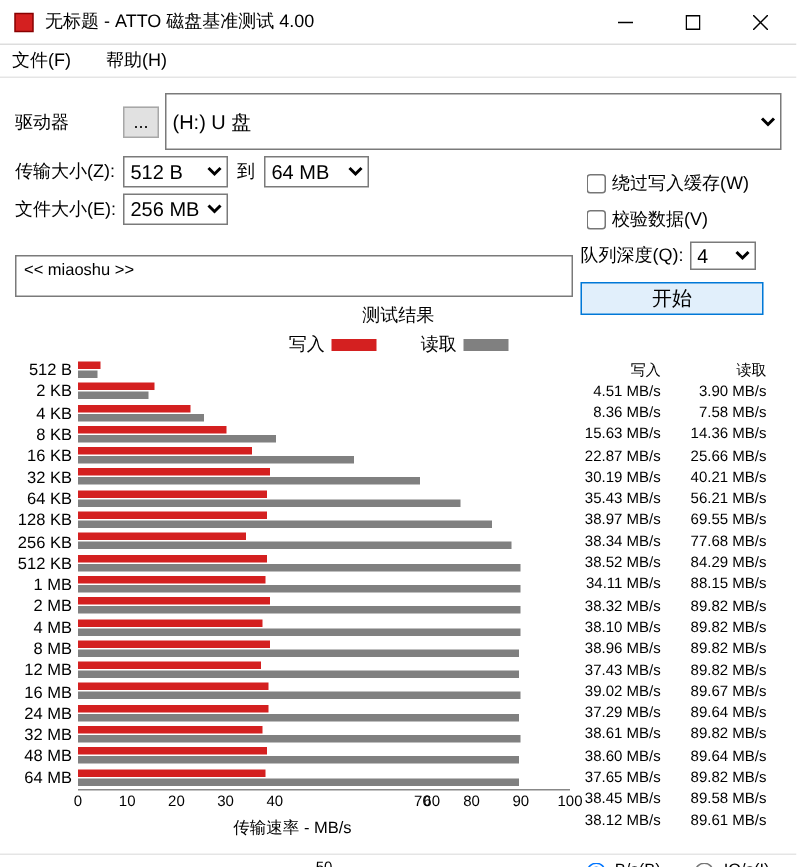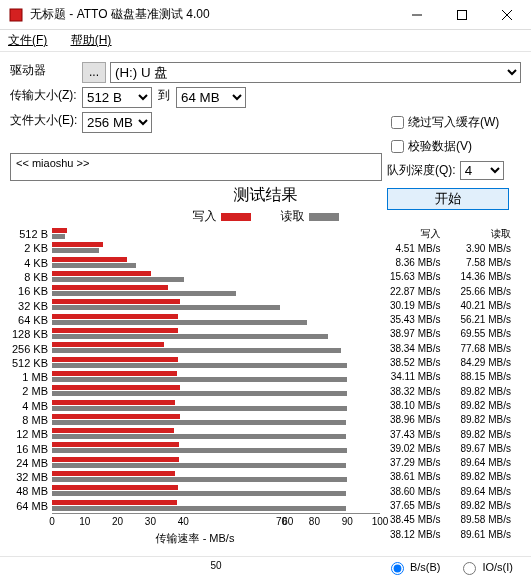--- a/index.html
+++ b/index.html
@@ -3,38 +3,38 @@
 <meta charset="utf-8">
 <style>
   * { box-sizing: border-box; }
   body { margin:0; font:12px "Microsoft YaHei", Arial, sans-serif; background:#fff; color:#000; width:531px; }
   .titlebar { display:flex; align-items:center; height:30px; padding:0 2px 0 8px; border-bottom:1px solid #ddd; }
   .titlebar .ico { width:16px; height:16px; margin-right:6px; }
   .titlebar .title { flex:1; font-size:12px; }
   .winbtns { display:flex; }
   .winbtn { width:45px; height:30px; display:flex; align-items:center; justify-content:center; }
   .menubar { padding:2px 8px; font-size:12px; border-bottom:1px solid #e5e5e5; }
-  .menubar span { margin-right:10px;text-decoration:underline; }
+  .menubar span { margin-right:10px; }
   .client { padding:6px 10px 10px 10px; }
-  .row { display:flex; align-items:flex-start; margin:4px 0; }
+  .row { display:flex; align-items:center; margin:4px 0; }
   .lbl { width:72px; }
   .dotbtn { width:24px; height:21px; border:1px solid #a7a7a7; background:#e1e1e1; text-align:center; line-height:18px; margin-right:4px;}
   select, input[type=text] { border:1px solid #7a7a7a; font:12px inherit; background:#fff; }
-  .driveSel { flex:1; height:21px; }
+  .driveSel { flex:1; height:38px; }
   .sizeSel { width:70px; height:21px; }
   .toword { margin:0 6px; }
   .right { position:absolute; right:14px; top:56px; width:130px; }
   .chk { display:flex; align-items:center; margin:5px 0; }
   .chk input { margin-right:4px; }
   .qd { display:flex; align-items:center; margin-top:4px; }
   .qd select { width:44px; margin-left:4px; }
   .startbtn { width:122px; height:22px; border:1px solid #0078d7; background:#e1effb; margin-top:8px; }
   .descbox { width:372px; height:28px; border:1px solid #7a7a7a; padding:3px 5px; margin-top:20px; font-size:11px; }
   .results { margin-top:4px; }
-  .resultTitle { text-align:center; font-size:16px; margin-bottom:2px; }
+  .resultTitle { text-align:center; font-size:12px; margin-bottom:2px; }
   .legend { display:flex; justify-content:center; gap:30px; font-size:12px; margin-bottom:2px;}
   .swatch { display:inline-block; width:30px; height:8px; margin-left:4px; vertical-align:middle;}
   .swR { background:#d42020; } .swG { background:#808080; }
   .body2 { display:flex; }
   .chartArea { width:370px; border-right:0px solid #ccc; }
   .chartRow { display:flex; align-items:center; height:14.3px; }
   .ylbl { width:42px; text-align:right; font-size:11px; padding-right:4px;}
   .bars { position:relative; flex:1; height:100%; }
   .barW { position:absolute; top:1px; height:5px; background:#d42020; left:0;}
   .barR { position:absolute; top:7px; height:5px; background:#808080; left:0;}

